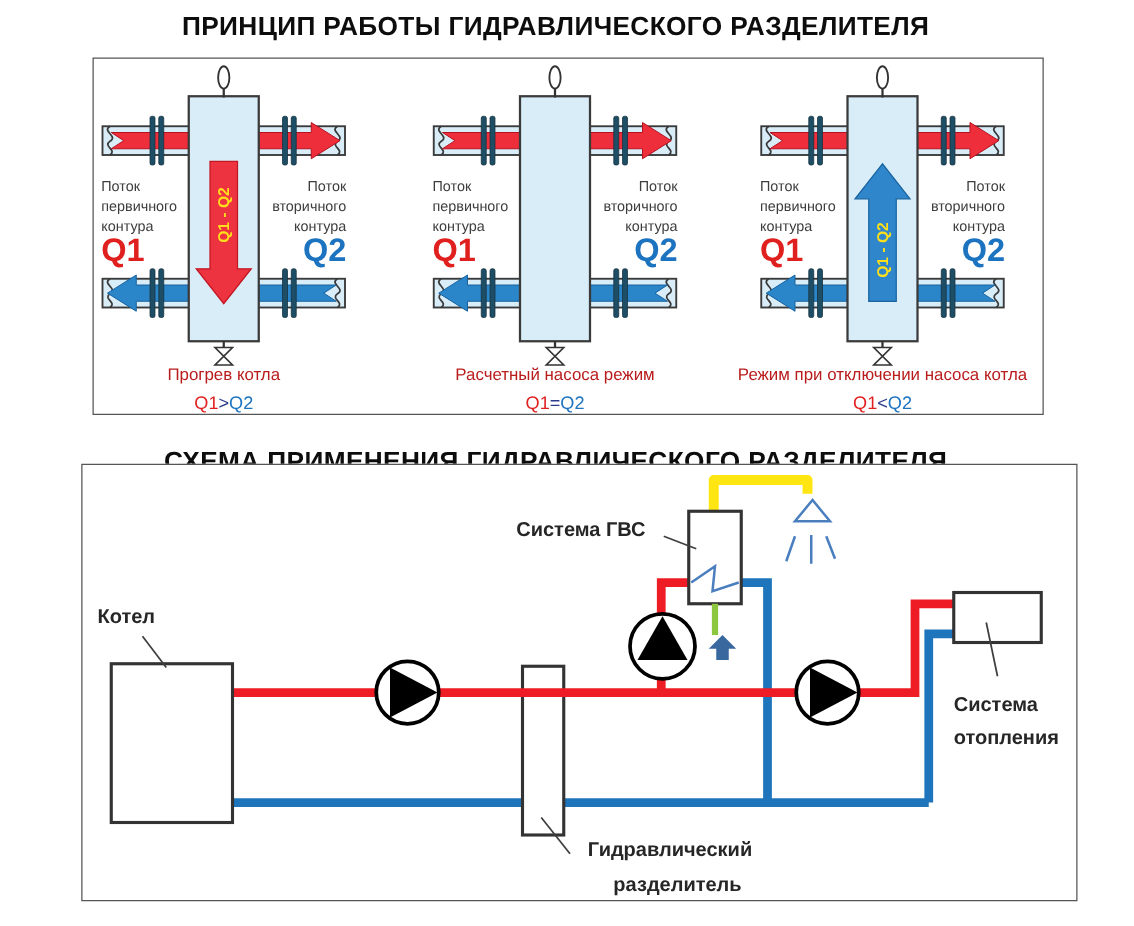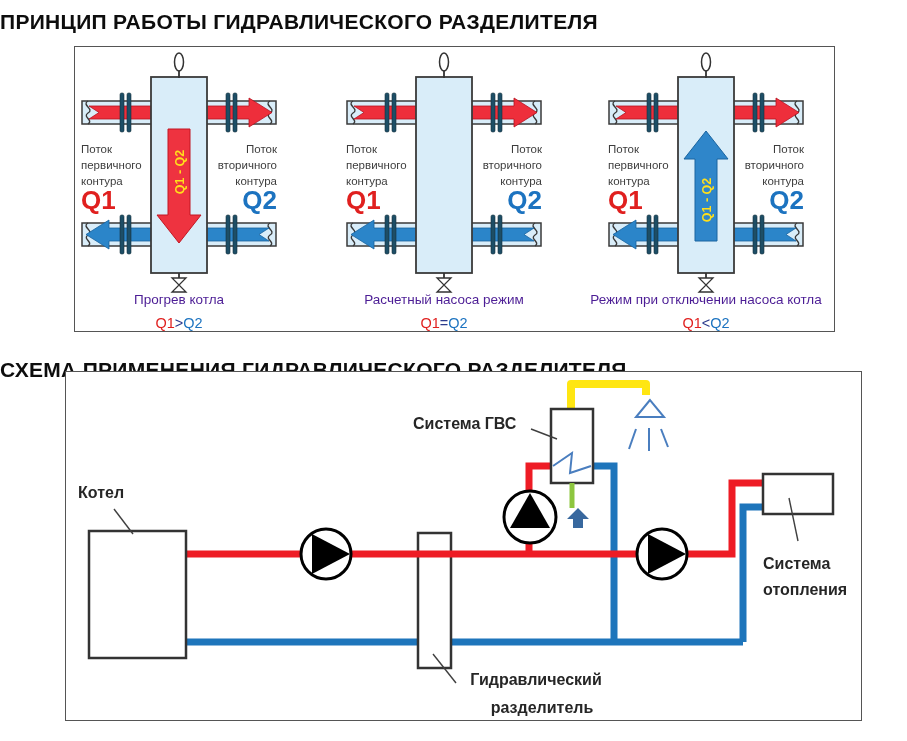--- a/index.html
+++ b/index.html
@@ -1,25 +1,25 @@
 <!DOCTYPE html>
 <html><head>
 <meta charset="utf-8">
 <style>
   html,body{margin:0;padding:0;background:#fff;}
   body{width:907px;height:741px;position:relative;font-family:"Liberation Sans",sans-serif;overflow:hidden;}
-  .sec-title{position:absolute;left:0;width:889px;font-size:21px;font-weight:bold;color:#0d0d0d;letter-spacing:0.3px;white-space:nowrap;}
+  .sec-title{position:absolute;left:0;width:889px;text-align:center;font-size:21px;font-weight:bold;color:#0d0d0d;letter-spacing:0.3px;white-space:nowrap;}
   #title1{top:10px;}
   #title2{top:358px;}
   .panel{position:absolute;border:1.5px solid #555;background:#fff;}
   #top-panel{left:74px;top:46px;width:759px;height:284px;}
   #bottom-panel{left:65px;top:371px;width:795px;height:348px;}
   .diagram-col{position:absolute;top:2px;width:200px;height:282px;}
   #col1{left:4px;} #col2{left:269px;} #col3{left:531px;}
-  .caption{position:absolute;top:243px;left:50%;transform:translateX(-50%);white-space:nowrap;font-size:13.5px;color:#4c1d95;}
+  .caption{position:absolute;top:243px;left:50%;transform:translateX(-50%);white-space:nowrap;font-size:13.5px;color:#b91c1c;}
   .relation{position:absolute;top:266px;left:50%;transform:translateX(-50%);white-space:nowrap;font-size:14.5px;font-weight:normal;}
   .rel-q1{color:#e0201f;} .rel-op{color:#2b3a8c;} .rel-q2{color:#1c73c0;}
   svg text{font-family:"Liberation Sans",sans-serif;}
   .pipe{fill:#d9edf9;stroke:#3a3a3a;stroke-width:1.5;}
   .body-rect{fill:#d9edf9;stroke:#3a3a3a;stroke-width:1.8;}
   .wave{fill:none;stroke:#3a3a3a;stroke-width:1.4;}
   .flange{fill:#1d4e66;stroke:#16303d;stroke-width:0.6;}
   .red-arrow{fill:#ee2e3b;stroke:#b5121f;stroke-width:0.8;}
   .blue-arrow{fill:#2b85c9;stroke:#17629e;stroke-width:0.8;}
   .int-red{fill:#ee3340;stroke:#c21722;stroke-width:1;}

